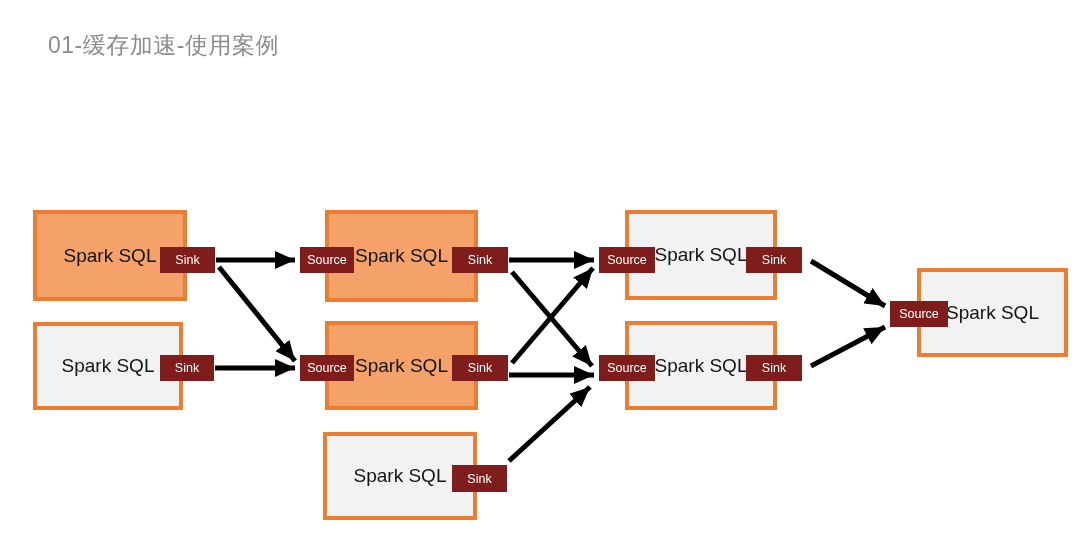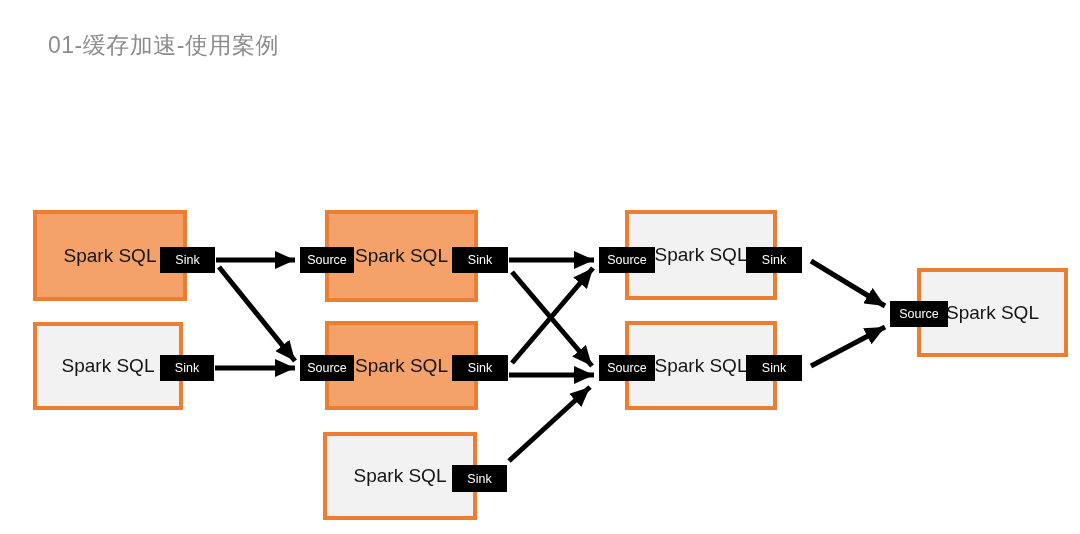--- a/index.html
+++ b/index.html
@@ -17,21 +17,21 @@
   .node{
     position:absolute;box-sizing:border-box;
     border:4px solid #ED7D31;
     display:flex;align-items:center;justify-content:center;
   }
   .node.orange{background:#F4A269;}
   .node.light{background:#F2F2F2;}
   .node-label{font-size:19px;color:#141414;white-space:nowrap;}
   .badge{
     position:absolute;box-sizing:border-box;z-index:3;
-    background:#000000;color:#ffffff;
+    background:#7f1d1d;color:#ffffff;
     display:flex;align-items:center;justify-content:center;
     font-size:12.5px;white-space:nowrap;
   }
   #arrows{position:absolute;left:0;top:0;z-index:4;pointer-events:none;}
   #arrows line{stroke:#000000;stroke-width:5;}
 </style>
 </head>
 <body>
 
 <div class="canvas">

